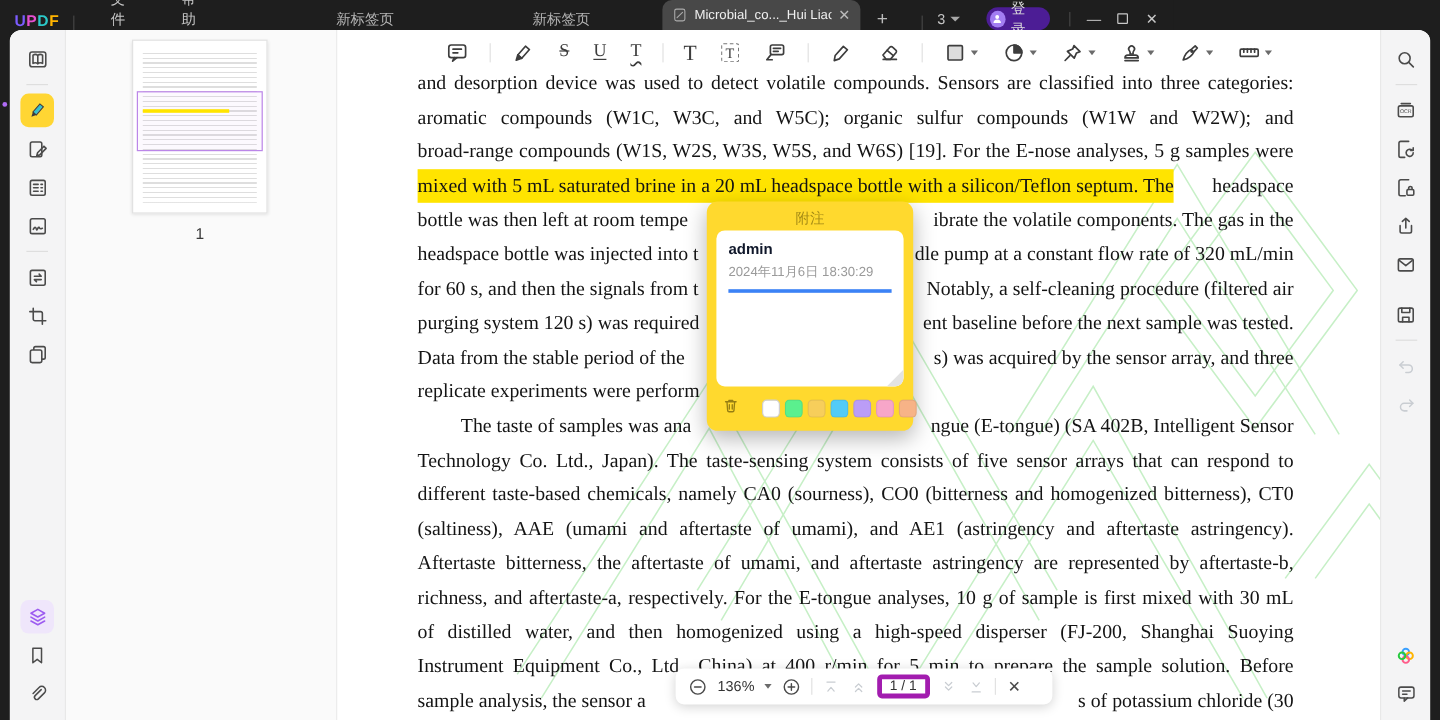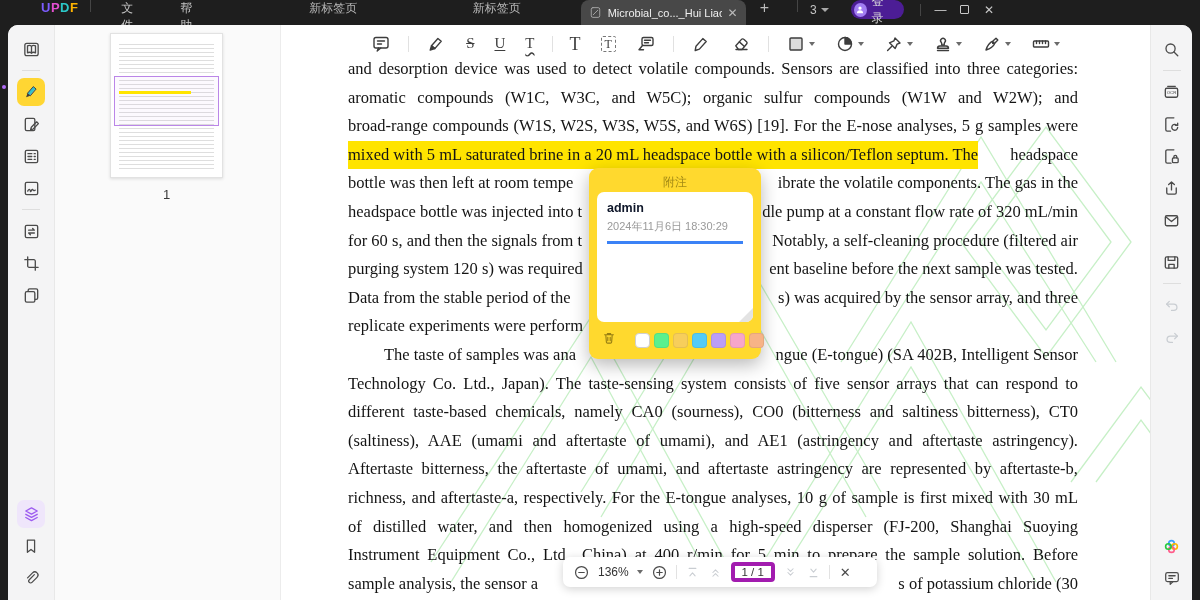--- a/index.html
+++ b/index.html
@@ -1,21 +1,21 @@
 <!DOCTYPE html>
 <html><head>
 <meta charset="utf-8">
 <style>
   * { box-sizing: border-box; margin: 0; padding: 0; }
   html, body { width: 1200px; height: 600px; overflow: hidden; background: #1e1e1e;
     font-family: "Liberation Sans", sans-serif; }
 
   
   .titlebar { position: absolute; left:0; top:0; width:978px; height:25px;
-    background:#1e1e1e; display:flex; align-items:flex-start; color:#c5c5c5; font-size:12px;margin-left:29px; }
+    background:#1e1e1e; display:flex; align-items:flex-end; color:#c5c5c5; font-size:12px; }
   .logo { margin-left:12px; font-weight:bold; font-size:13px; letter-spacing:.5px; }
   .tb-sep { width:1px; height:12px; background:#454545; margin:0 12px; }
   .menu-item { padding:0 18px; cursor:default; }
   .tab-label { width:150px; text-align:center; color:#b5b5b5; white-space:nowrap; overflow:hidden; }
   .tab-active { margin-left:12px; height:25px; width:165px; background:#484848;
     border-radius:8px 8px 0 0; display:flex; align-items:center; padding:0 8px; gap:6px; }
   .tab-active .t-label { color:#efefef; font-size:11px; white-space:nowrap; overflow:hidden; flex:1; }
   .tab-close, .plus-btn { color:#bbb; font-size:12px; line-height:1; }
   .plus-btn { font-size:16px; margin-left:14px; }
   .tb-right { margin-left:auto; display:flex; align-items:center; gap:0; }
@@ -386,21 +386,21 @@
             <div class="dline">
               <span>Data from the stable period of the</span>
               <span>s) was acquired by the sensor array, and three</span>
             </div>
             <div class="dline single end"><span>replicate experiments were perform</span></div>
             <div class="dline indent">
               <span>The taste of samples was ana</span>
               <span>ngue (E-tongue) (SA 402B, Intelligent Sensor</span>
             </div>
             <div class="dline single"><span>Technology Co. Ltd., Japan). The taste-sensing system consists of five sensor arrays that can respond to</span></div>
-            <div class="dline single"><span>different taste-based chemicals, namely CA0 (sourness), CO0 (bitterness and saltiness bitterness), CT0</span></div>
+            <div class="dline single"><span>different taste-based chemicals, namely CA0 (sourness), CO0 (bitterness and homogenized bitterness), CT0</span></div>
             <div class="dline single"><span>(saltiness), AAE (umami and aftertaste of umami), and AE1 (astringency and aftertaste astringency).</span></div>
             <div class="dline single"><span>Aftertaste bitterness, the aftertaste of umami, and aftertaste astringency are represented by aftertaste-b,</span></div>
             <div class="dline single"><span>richness, and aftertaste-a, respectively. For the E-tongue analyses, 10 g of sample is first mixed with 30 mL</span></div>
             <div class="dline single"><span>of distilled water, and then homogenized using a high-speed disperser (FJ-200, Shanghai Suoying</span></div>
             <div class="dline single"><span>Instrument Equipment Co., Ltd., China) at 400 r/min for 5 min to prepare the sample solution. Before</span></div>
             <div class="dline">
               <span>sample analysis, the sensor a</span>
               <span>s of potassium chloride (30</span>
             </div>
             <div class="dline single"></div>

